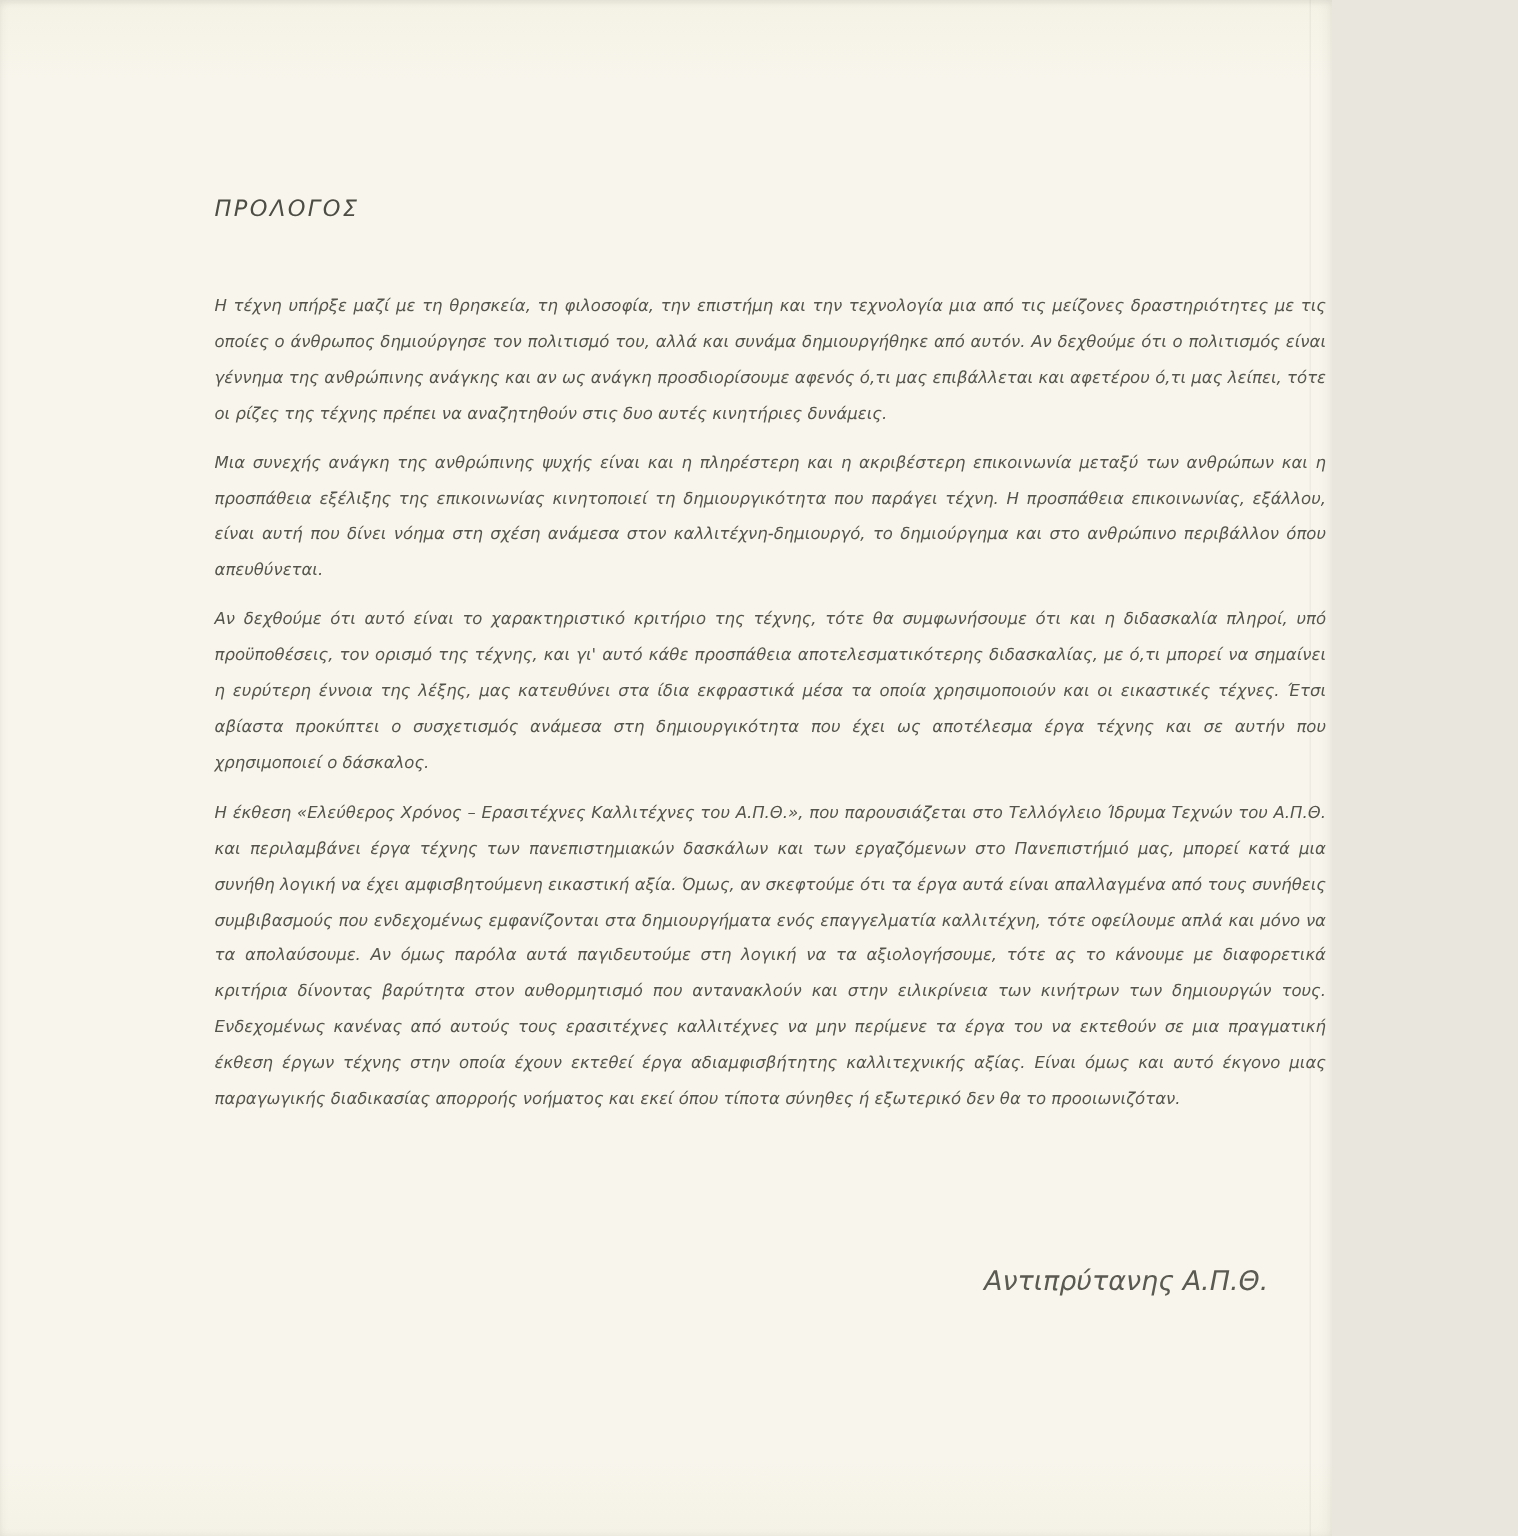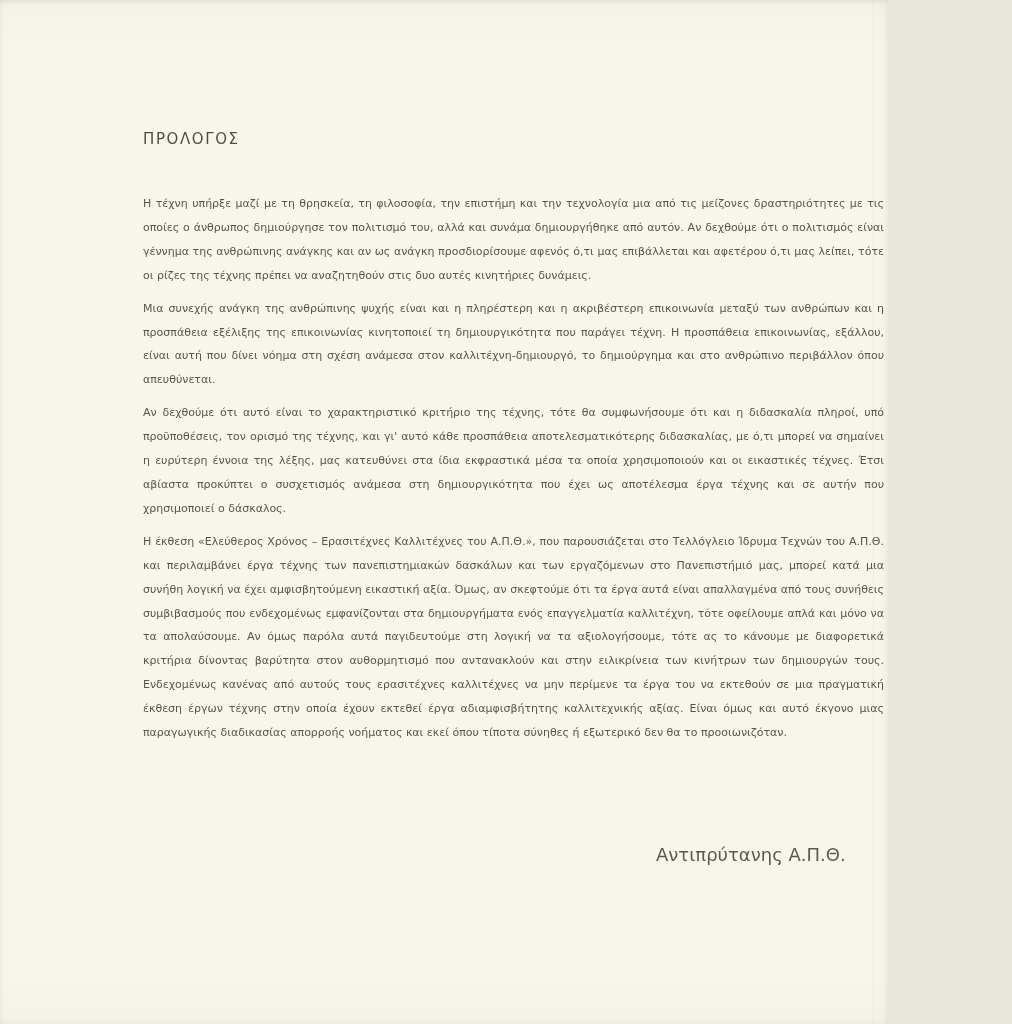--- a/index.html
+++ b/index.html
@@ -14,20 +14,21 @@
   }
   .scan-page {
     position: relative;
     width: 888px;
     height: 1024px;
     background: linear-gradient(180deg, #f4f2e5 0%, #f8f6ec 5%, #f8f6ec 95%, #f4f2e6 100%);
     box-shadow: inset 0 2px 4px rgba(0,0,0,0.05),
                 inset -4px 0 8px rgba(0,0,0,0.035),
                 inset 3px 0 6px rgba(0,0,0,0.02);
     overflow: hidden;
+    font-style: italic;
   }
   .fold-line {
     position: absolute;
     right: 14px;
     top: 0;
     width: 1px;
     height: 100%;
     background: rgba(0,0,0,0.04);
   }
   .content {

